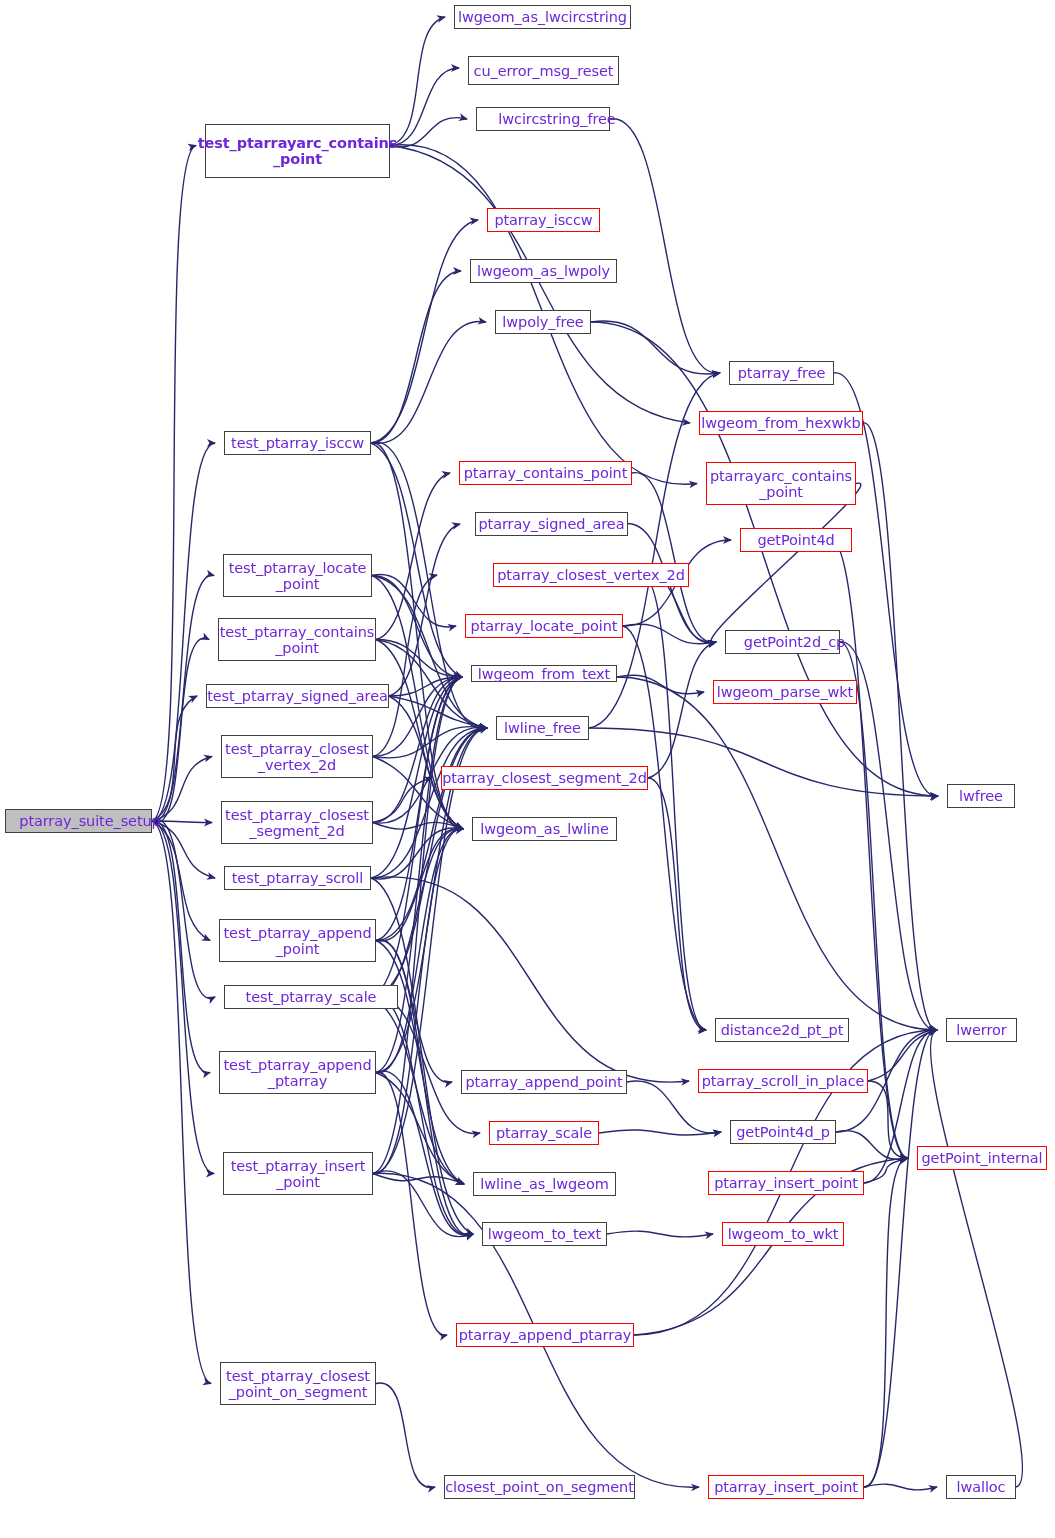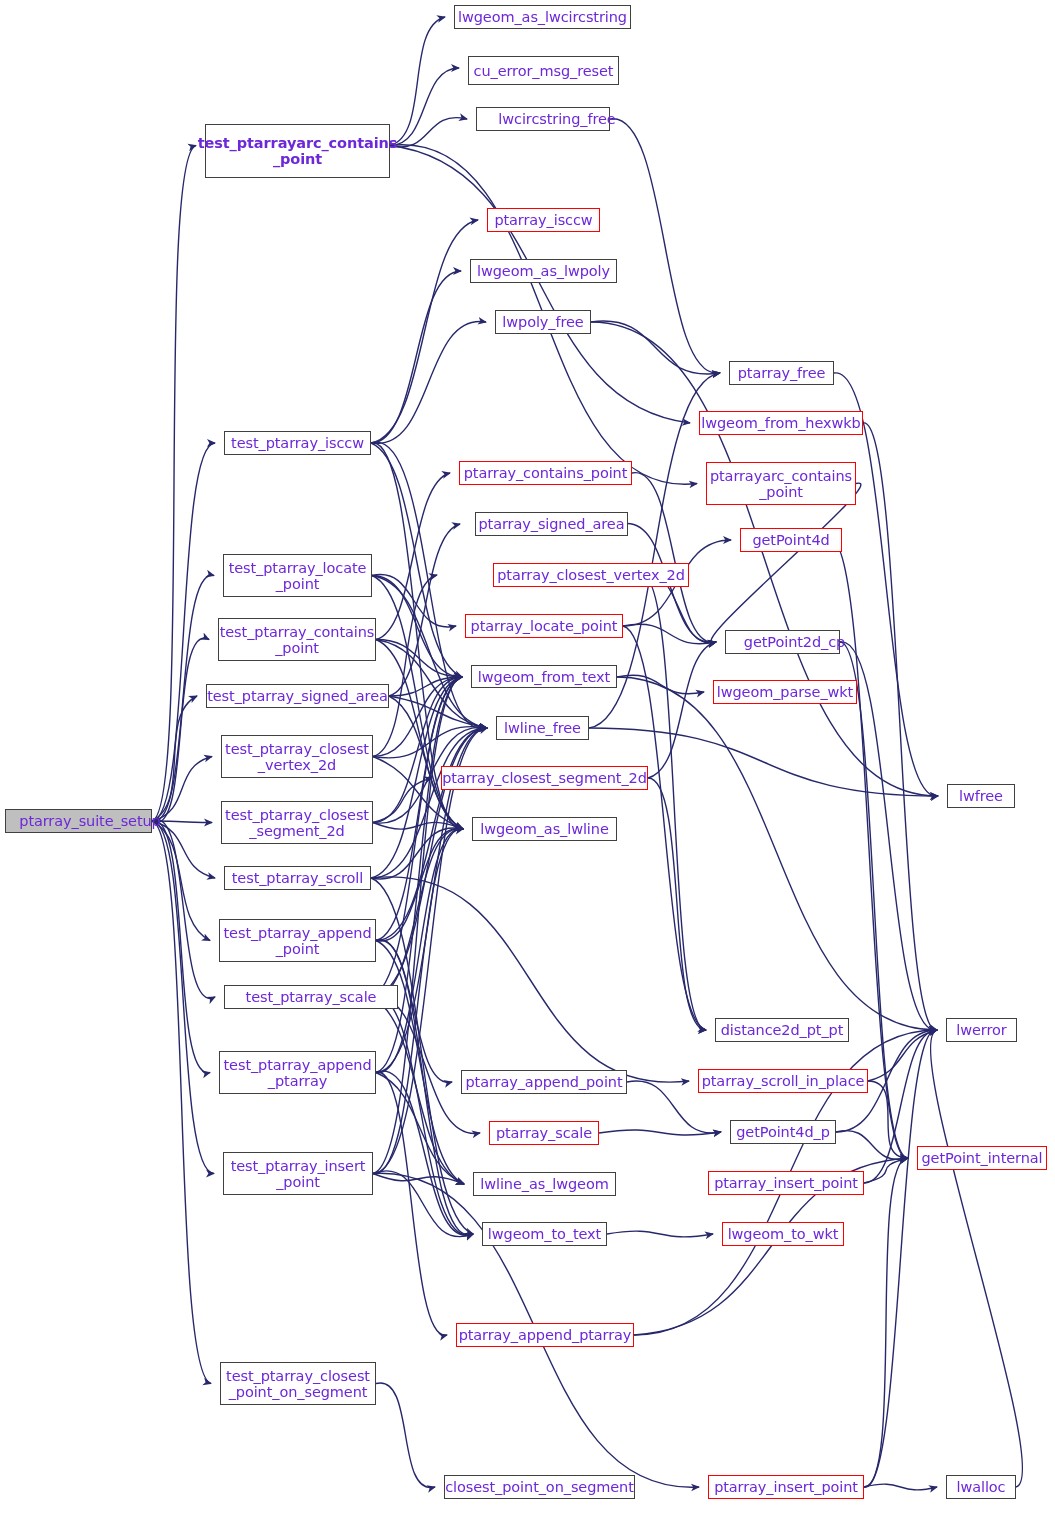--- a/index.html
+++ b/index.html
@@ -184,35 +184,35 @@
       <div class="node" style="left: 454px; top: 5px; width: 177px; height: 24px;">lwgeom_as_lwcircstring</div>
       <div class="node" style="left: 468px; top: 56px; width: 151px; height: 29px;">cu_error_msg_reset</div>
       <div class="node" style="left: 476px; top: 107px; width: 134px; height: 24px; padding-left: 28px;">lwcircstring_free</div>
       <div class="node red" style="left: 487px; top: 208px; width: 113px; height: 24px;">ptarray_isccw</div>
       <div class="node" style="left: 470px; top: 259px; width: 147px; height: 24px;">lwgeom_as_lwpoly</div>
       <div class="node" style="left: 495px; top: 310px; width: 96px; height: 24px;">lwpoly_free</div>
       <div class="node red" style="left: 459px; top: 461px; width: 173px; height: 24px;">ptarray_contains_point</div>
       <div class="node" style="left: 475px; top: 512px; width: 153px; height: 24px;">ptarray_signed_area</div>
       <div class="node red" style="left: 446px; top: 563px; width: 196px; height: 24px; margin-left: 47px;">ptarray_closest_vertex_2d</div>
       <div class="node red" style="left: 465px; top: 614px; width: 158px; height: 24px;">ptarray_locate_point</div>
-      <div class="node" style="left: 471px; top: 665px; width: 146px; height: 23px;">lwgeom_from_text</div>
+      <div class="node" style="left: 471px; top: 665px; width: 146px; height: 17px;">lwgeom_from_text</div>
       <div class="node" style="left: 496px; top: 716px; width: 93px; height: 24px;">lwline_free</div>
       <div class="node red" style="left: 441px; top: 766px; width: 207px; height: 24px;">ptarray_closest_segment_2d</div>
       <div class="node" style="left: 472px; top: 817px; width: 145px; height: 24px;">lwgeom_as_lwline</div>
       <div class="node" style="left: 461px; top: 1070px; width: 166px; height: 24px;">ptarray_append_point</div>
       <div class="node red" style="left: 489px; top: 1121px; width: 110px; height: 24px;">ptarray_scale</div>
       <div class="node" style="left: 473px; top: 1172px; width: 143px; height: 24px;">lwline_as_lwgeom</div>
       <div class="node" style="left: 482px; top: 1222px; width: 125px; height: 24px;">lwgeom_to_text</div>
       <div class="node red" style="left: 456px; top: 1323px; width: 178px; height: 24px;">ptarray_append_ptarray</div>
       <div class="node" style="left: 444px; top: 1475px; width: 191px; height: 24px;">closest_point_on_segment</div>
       <div class="node" style="left: 729px; top: 361px; width: 105px; height: 24px;">ptarray_free</div>
       <div class="node red" style="left: 699px; top: 411px; width: 164px; height: 24px;">lwgeom_from_hexwkb</div>
       <div class="node red" style="left: 706px; top: 462px; width: 150px; height: 43px;">ptarrayarc_contains
 _point</div>
-      <div class="node red" style="left: 740px; top: 528px; width: 102px; height: 24px;">getPoint4d</div>
+      <div class="node red" style="left: 740px; top: 528px; width: 112px; height: 24px;">getPoint4d</div>
       <div class="node" style="left: 725px; top: 630px; width: 115px; height: 24px; padding-left: 24px;">getPoint2d_cp</div>
       <div class="node red" style="left: 713px; top: 680px; width: 144px; height: 24px;">lwgeom_parse_wkt</div>
       <div class="node" style="left: 715px; top: 1018px; width: 134px; height: 24px;">distance2d_pt_pt</div>
       <div class="node red" style="left: 698px; top: 1069px; width: 170px; height: 24px;">ptarray_scroll_in_place</div>
       <div class="node" style="left: 730px; top: 1120px; width: 106px; height: 24px;">getPoint4d_p</div>
       <div class="node red" style="left: 708px; top: 1171px; width: 156px; height: 24px;">ptarray_insert_point</div>
       <div class="node red" style="left: 722px; top: 1222px; width: 122px; height: 24px;">lwgeom_to_wkt</div>
       <div class="node red" style="left: 708px; top: 1475px; width: 156px; height: 24px;">ptarray_insert_point</div>
       <div class="node" style="left: 947px; top: 784px; width: 68px; height: 24px;">lwfree</div>
       <div class="node" style="left: 946px; top: 1018px; width: 71px; height: 24px;">lwerror</div>

